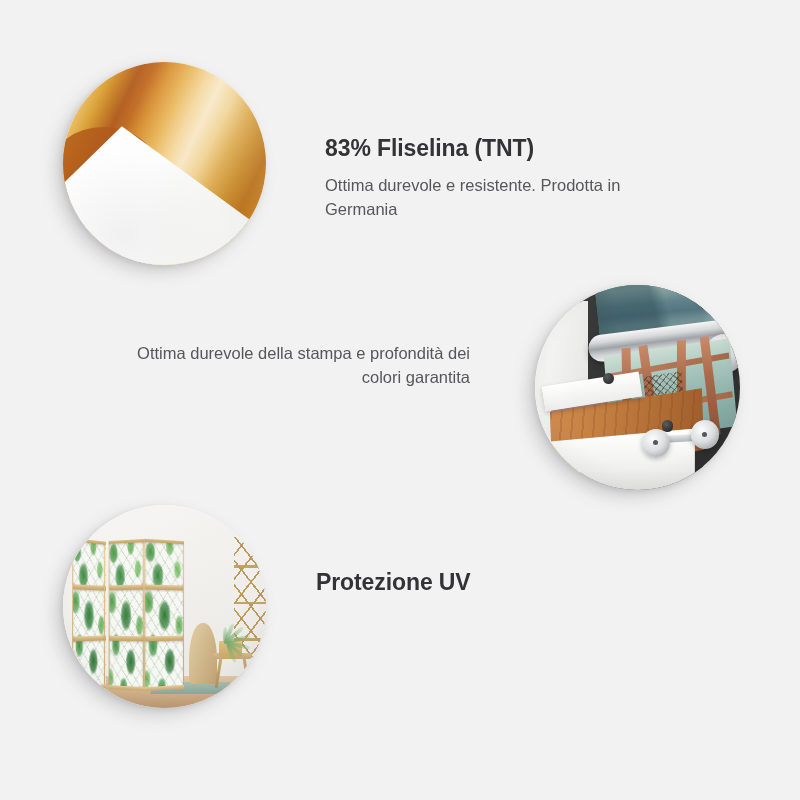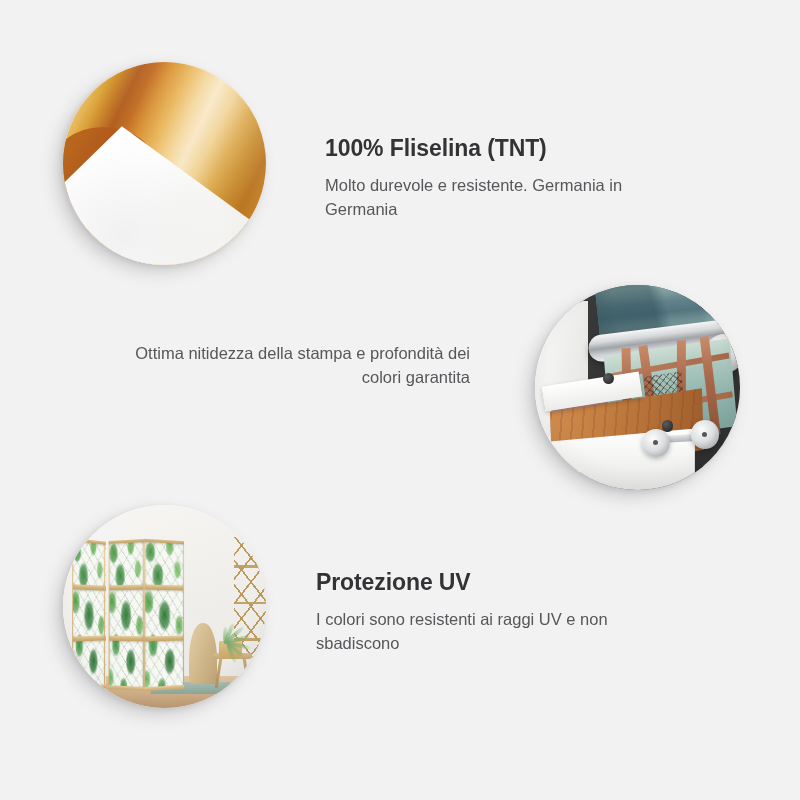--- a/index.html
+++ b/index.html
@@ -389,26 +389,25 @@
           <div class="rm-bar v" style="left:96%"></div>
           <div class="rm-bar h" style="top:-1%"></div>
           <div class="rm-bar h" style="top:97%"></div>
         </div>
       </div>
       <div class="rm-vig"></div>
     </div>
   </div>
 
   <div class="txt" id="t1">
-    <h2>100% Fliselina (TNT)</h2>
-    <p>Molto durevole e resistente. Germania in Germania</p>
+    <h2>83% Fliselina (TNT)</h2>
+    <p>Ottima durevole e resistente. Prodotta in Germania</p>
   </div>
 
   <div class="txt" id="t2">
-    <p>Ottima nitidezza della stampa e profondità dei colori garantita</p>
+    <p>Ottima durevole della stampa e profondità dei colori garantita</p>
   </div>
 
   <div class="txt" id="t3">
     <h2>Protezione UV</h2>
-    <p>I colori sono resistenti ai raggi UV e non sbadiscono</p>
   </div>
 
 </div>
 
 </body></html>

